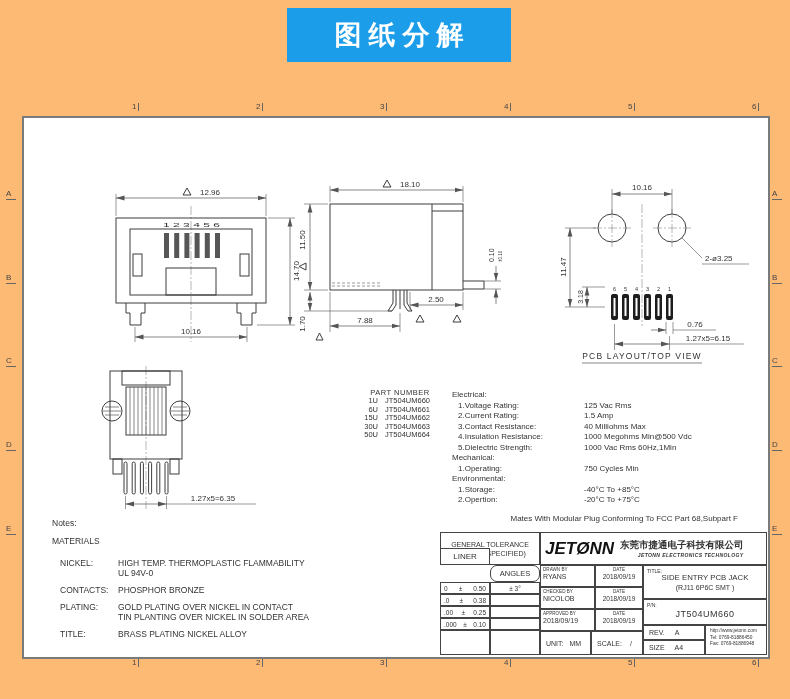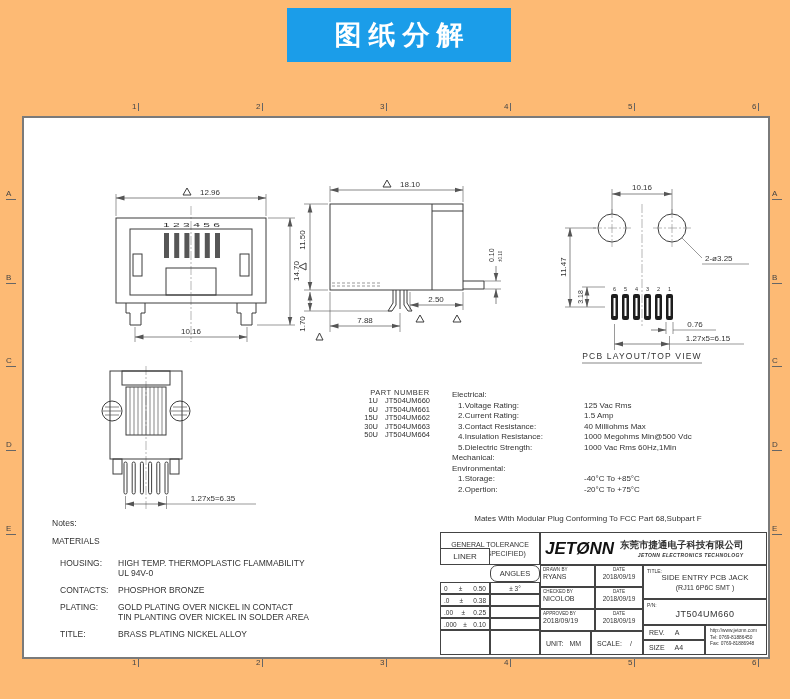--- a/index.html
+++ b/index.html
@@ -31,21 +31,21 @@
   
   .partnumber{position:absolute;left:352px;top:388px;width:96px;font-size:7.5px;}
   .pn-title{text-align:center;letter-spacing:0.5px;}
   .pn-row{line-height:8.6px;white-space:nowrap;}
   .pnq{display:inline-block;width:26px;text-align:right;margin-right:7px;}
   
   .specs{position:absolute;left:452px;top:390px;width:292px;font-size:8px;}
   .sheading{line-height:10.5px;}
   .srow{line-height:10.5px;padding-left:6px;white-space:nowrap;}
   .slabel{display:inline-block;width:126px;}
-  .footnote{position:absolute;left:438px;top:514px;width:300px;font-size:8px;text-align:center;}
+  .footnote{position:absolute;left:438px;top:514px;width:300px;font-size:8px;text-align:right;}
   
   .notes{position:absolute;left:52px;top:518px;width:330px;font-size:8.5px;}
   .notes-title{margin-bottom:8px;}
   .notes-mat{margin-bottom:12px;}
   .nrow{display:flex;margin-bottom:7px;padding-left:8px;}
   .nlabel{width:58px;flex:none;}
   .nval div{line-height:10px;}
   
   .tb{position:absolute;left:440px;top:532px;width:327px;height:123px;}
   .cell{position:absolute;border:1px solid #444;box-sizing:border-box;background:#fff;}
@@ -395,31 +395,32 @@
   </div>
 
   <div class="specs">
     <div class="sheading">Electrical:</div>
     <div class="srow"><span class="slabel">1.Voltage Rating:</span><span>125 Vac Rms</span></div>
     <div class="srow"><span class="slabel">2.Current Rating:</span><span>1.5 Amp</span></div>
     <div class="srow"><span class="slabel">3.Contact Resistance:</span><span>40 Milliohms Max</span></div>
     <div class="srow"><span class="slabel">4.Insulation Resistance:</span><span>1000 Megohms Min@500 Vdc</span></div>
     <div class="srow"><span class="slabel">5.Dielectric Strength:</span><span>1000 Vac Rms 60Hz,1Min</span></div>
     <div class="sheading">Mechanical:</div>
+    <div class="srow"><span class="slabel">1.Operating:</span><span>750 Cycles Min</span></div>
     <div class="sheading">Environmental:</div>
     <div class="srow"><span class="slabel">1.Storage:</span><span>-40°C To +85°C</span></div>
     <div class="srow"><span class="slabel">2.Opertion:</span><span>-20°C To +75°C</span></div>
   </div>
   <div class="footnote">Mates With Modular Plug Conforming To FCC Part 68,Subpart F</div>
 
   <div class="notes">
     <div class="notes-title">Notes:</div>
     <div class="notes-mat">MATERIALS</div>
     <div class="nrow">
-      <span class="nlabel">HOUSING:</span>
+      <span class="nlabel">NICKEL:</span>
       <div class="nval">
           <div>HIGH TEMP. THERMOPLASTIC FLAMMABILITY</div>
           <div>UL 94V-0</div>
         </div>
     </div>
     <div class="nrow">
       <span class="nlabel">CONTACTS:</span>
       <div class="nval">
           <div>PHOSPHOR BRONZE</div>
         </div>

